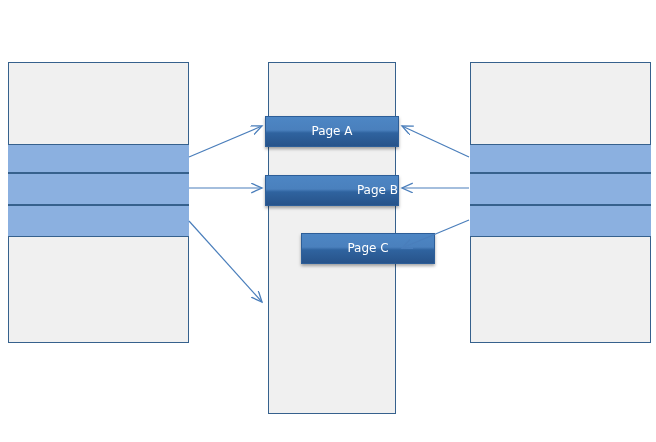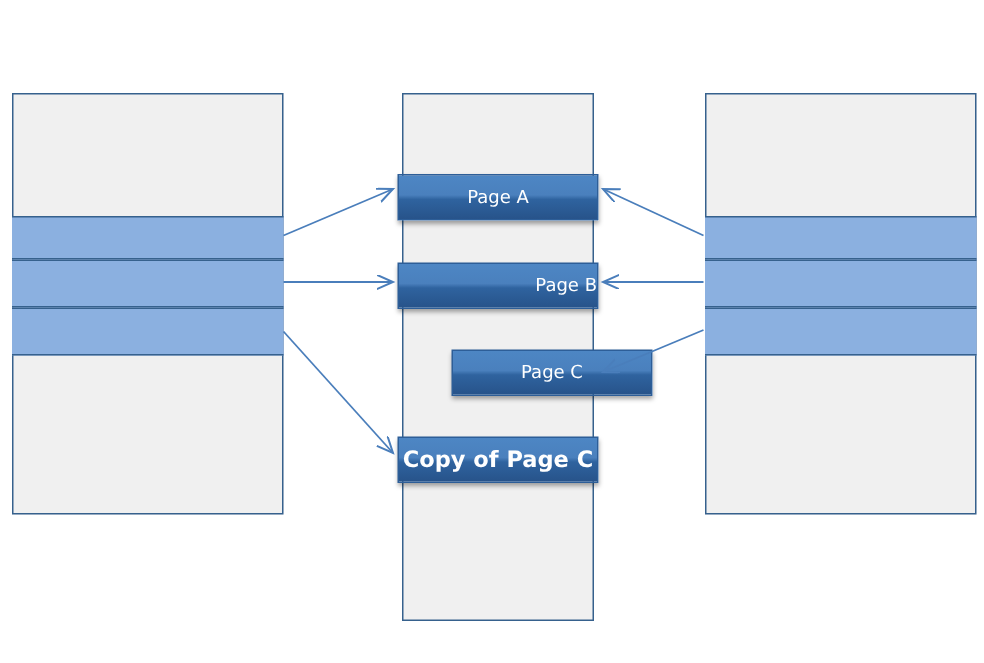--- a/index.html
+++ b/index.html
@@ -104,21 +104,20 @@
   </div>
 
   <div class="frame" id="memory-box"></div>
 
   <div class="page" id="page-a" style="left:265px; top:116px; width:134px;">Page A</div>
 
   <div class="page" id="page-b" style="left:265px; top:175px; width:134px;text-align:right;">Page B</div>
 
   <div class="page" id="page-c" style="left:265px; top:233px; width:134px;margin-left:36px;">Page C</div>
 
-  <div class="page small" id="page-copy-c" style="left:265px; top:291px; width:134px;">Copy of Page C</div>
 
   <div class="frame" id="process2-box">
     <div class="seg" style="top:81px; height:29px;"></div>
     <div class="seg" style="top:110px; height:32px;"></div>
     <div class="seg" style="top:142px; height:32px;"></div>
   </div>
 
   <svg id="arrows" viewBox="0 0 656 442">
     <defs>
       <marker id="ah" markerWidth="11" markerHeight="11" refX="9" refY="4" orient="auto" markerUnits="strokeWidth">

